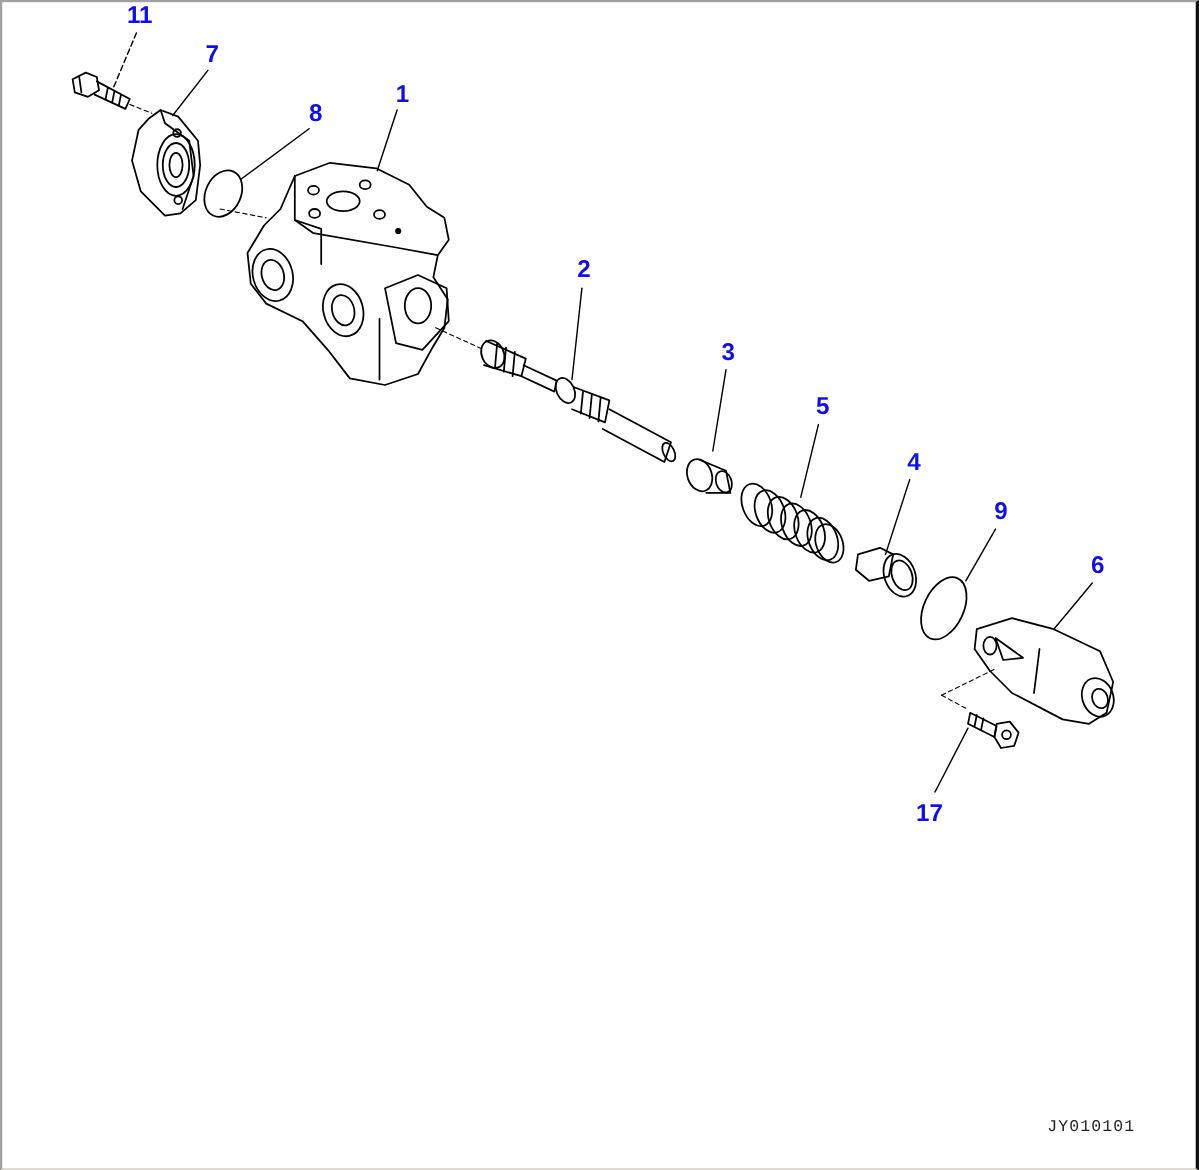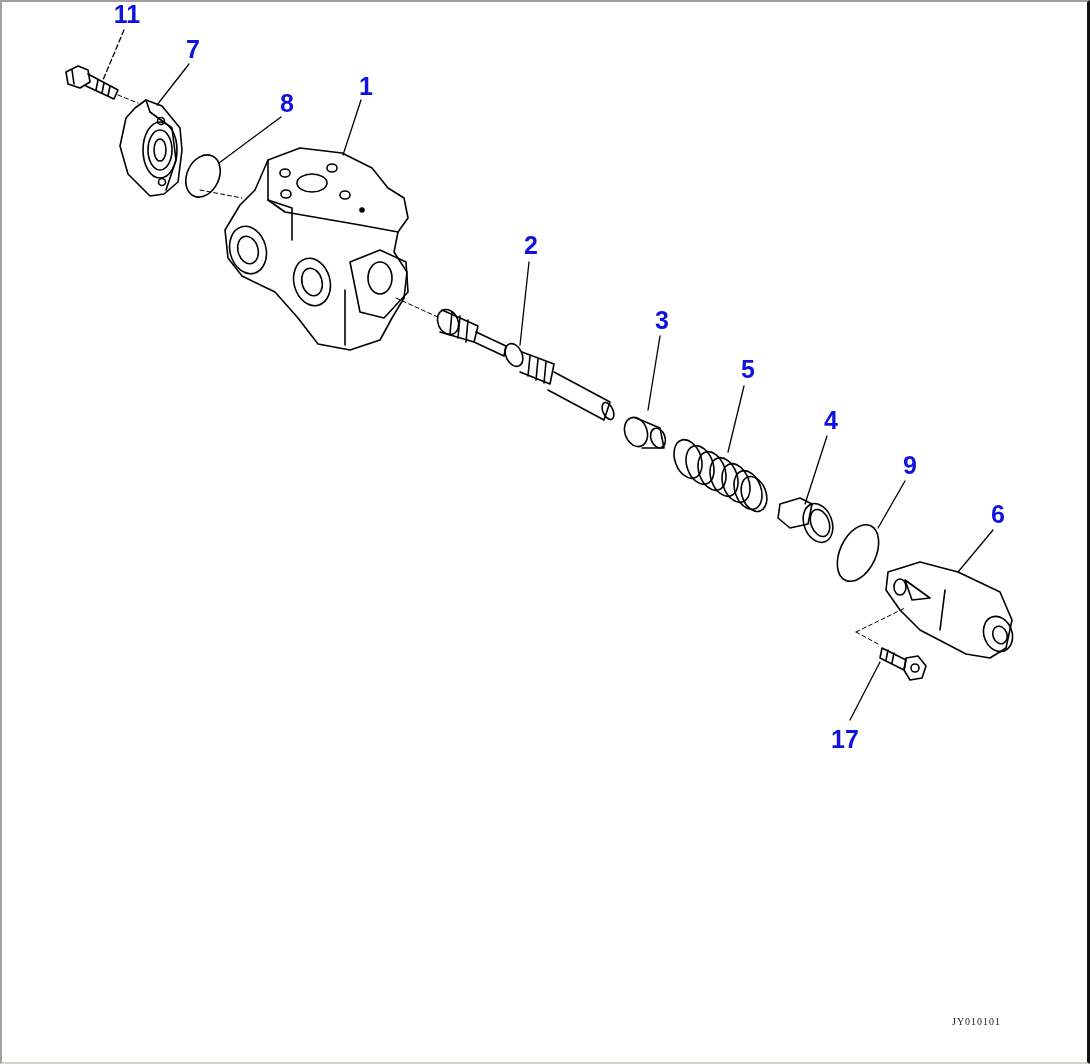--- a/index.html
+++ b/index.html
@@ -1,21 +1,21 @@
 <!DOCTYPE html>
 <html><head>
 <meta charset="utf-8">
 <style>
   html, body { margin:0; padding:0; background:#ffffff; }
   body { width:1090px; height:1064px; position:relative; overflow:hidden; font-family:"Liberation Sans", sans-serif; }
   .frame { position:absolute; left:0; top:0; width:1090px; height:1064px; box-sizing:border-box;
            border-top:2px solid #a0a0a0; border-left:2px solid #a0a0a0; border-right:3px solid #111; border-bottom:2px solid #d8d4cc; background:#fff; }
   svg.art { position:absolute; left:0; top:0; }
-  .callout { position:absolute; color:#1010e0; font-weight:bold; font-size:25px; line-height:22px; cursor:pointer; transform:translate(-50%, -50%); white-space:nowrap; }
-  .code { position:absolute; left:952px; top:1016px; font-size:10px; color:#222; letter-spacing:1px; font-family:Liberation Serif, serif; }
+  .callout { position:absolute; color:#1010e0; font-weight:bold; font-size:22px; line-height:22px; cursor:pointer; transform:translate(-50%, -50%); white-space:nowrap; }
+  .code { position:absolute; left:952px; top:1016px; font-size:15px; color:#222; letter-spacing:1px; font-family:Liberation Mono, monospace; }
 </style>
 </head>
 <body>
 
 <div class="frame"></div>
 
 <svg class="art" width="1090" height="1064" viewBox="0 0 1090 1064" fill="none" stroke="#000" stroke-width="1.6" stroke-linejoin="round" stroke-linecap="round">
 
   <g stroke-width="1.3">
     <line x1="124" y1="30" x2="103" y2="80" stroke-dasharray="5,3"></line>

